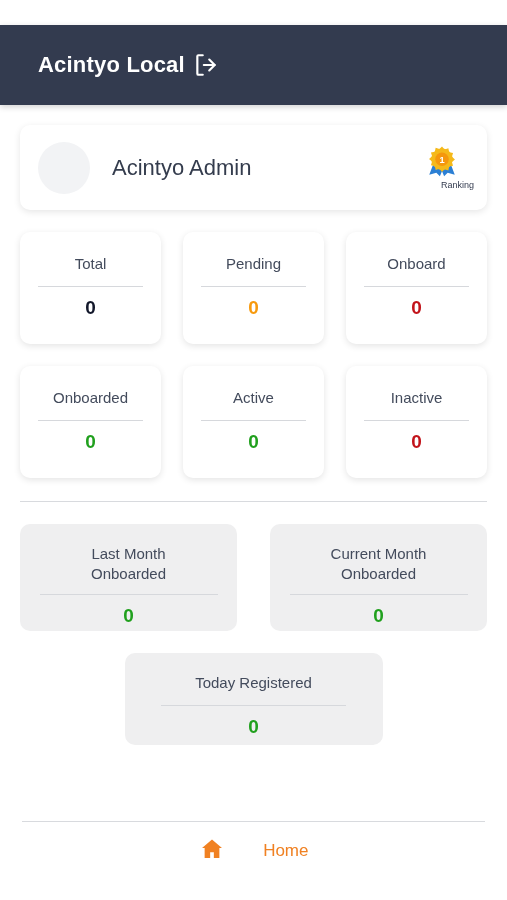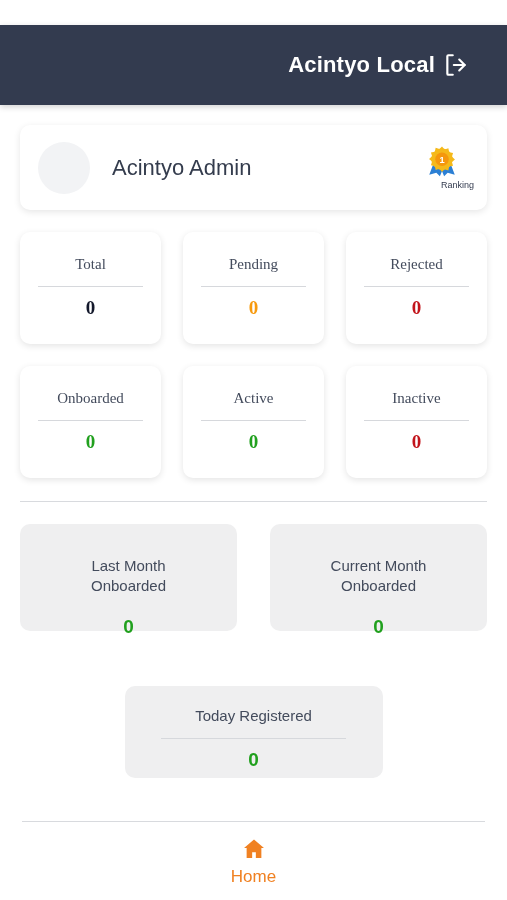--- a/index.html
+++ b/index.html
@@ -31,21 +31,21 @@
     background: #ffffff;
     flex: 0 0 25px;
   }
 
   
   .appbar {
     flex: 0 0 80px;
     background: #333b4f;
     display: flex;
     align-items: center;
-    justify-content: flex-end;
+    justify-content: flex-start;
     padding: 0 30px 0 38px;
     box-shadow: 0 2px 6px rgba(0,0,0,0.18);
     position: relative;
     z-index: 5;
   }
 
   .appbar-title {
     color: #ffffff;
     font-size: 22px;
     font-weight: bold;
@@ -125,21 +125,20 @@
     width: 141px;
     height: 112px;
     background: #ffffff;
     border-radius: 10px;
     box-shadow: 0 2px 7px rgba(0,0,0,0.11);
     display: flex;
     flex-direction: column;
     align-items: center;
     padding-top: 22px;
     cursor: pointer;
-    font-family: Liberation Serif, serif;
   }
 
   .stat-label {
     font-size: 15px;
     color: #434b5c;
     line-height: 1.35;
     text-align: center;
   }
 
   .stat-divider {
@@ -175,36 +174,35 @@
     border-radius: 10px;
     display: flex;
     flex-direction: column;
     align-items: center;
     cursor: pointer;
   }
 
   .month-card {
     width: 217px;
     height: 107px;
-    padding-top: 32px;
+    padding-top: 20px;
   }
 
   .month-card .stat-divider { width: 178px; margin-top: 9px; }
 
   .today-row {
     display: flex;
     justify-content: center;
     margin-top: 22px;
   }
 
   .today-card {
     width: 258px;
     height: 92px;
     padding-top: 20px;
-    margin-top: 33px;
   }
 
   .today-card .stat-divider { width: 185px; margin-top: 12px; }
 
   
   .bottom-divider {
     height: 1px;
     background: #d8dade;
     margin: 0 22px;
   }
@@ -213,23 +211,23 @@
     flex: 0 0 78px;
     display: flex;
     align-items: flex-start;
     justify-content: space-around;
     padding-top: 12px;
     background: #ffffff;
   }
 
   .nav-item {
     display: flex;
-    flex-direction: column;
-    align-items: center;
-    justify-content: flex-end;
+    flex-direction: row;
+    align-items: center;
+    justify-content: space-between;
     width: 110px;
     cursor: pointer;
   }
 
   .nav-icon {
     height: 30px;
     display: flex;
     align-items: center;
     justify-content: center;
   }
@@ -285,21 +283,21 @@
         <div class="stat-label">Total</div>
         <div class="stat-divider"></div>
         <div class="stat-value" style="color:#13182b">0</div>
       </div>
       <div class="stat-card">
         <div class="stat-label">Pending</div>
         <div class="stat-divider"></div>
         <div class="stat-value" style="color:#f79a0e">0</div>
       </div>
       <div class="stat-card">
-        <div class="stat-label">Rejected</div>
+        <div class="stat-label">Onboard</div>
         <div class="stat-divider"></div>
         <div class="stat-value" style="color:#c2141b">0</div>
       </div>
     </div>
 
     <div class="stat-row">
       <div class="stat-card">
         <div class="stat-label">Onboarded</div>
         <div class="stat-divider"></div>
         <div class="stat-value" style="color:#21a01e">0</div>

